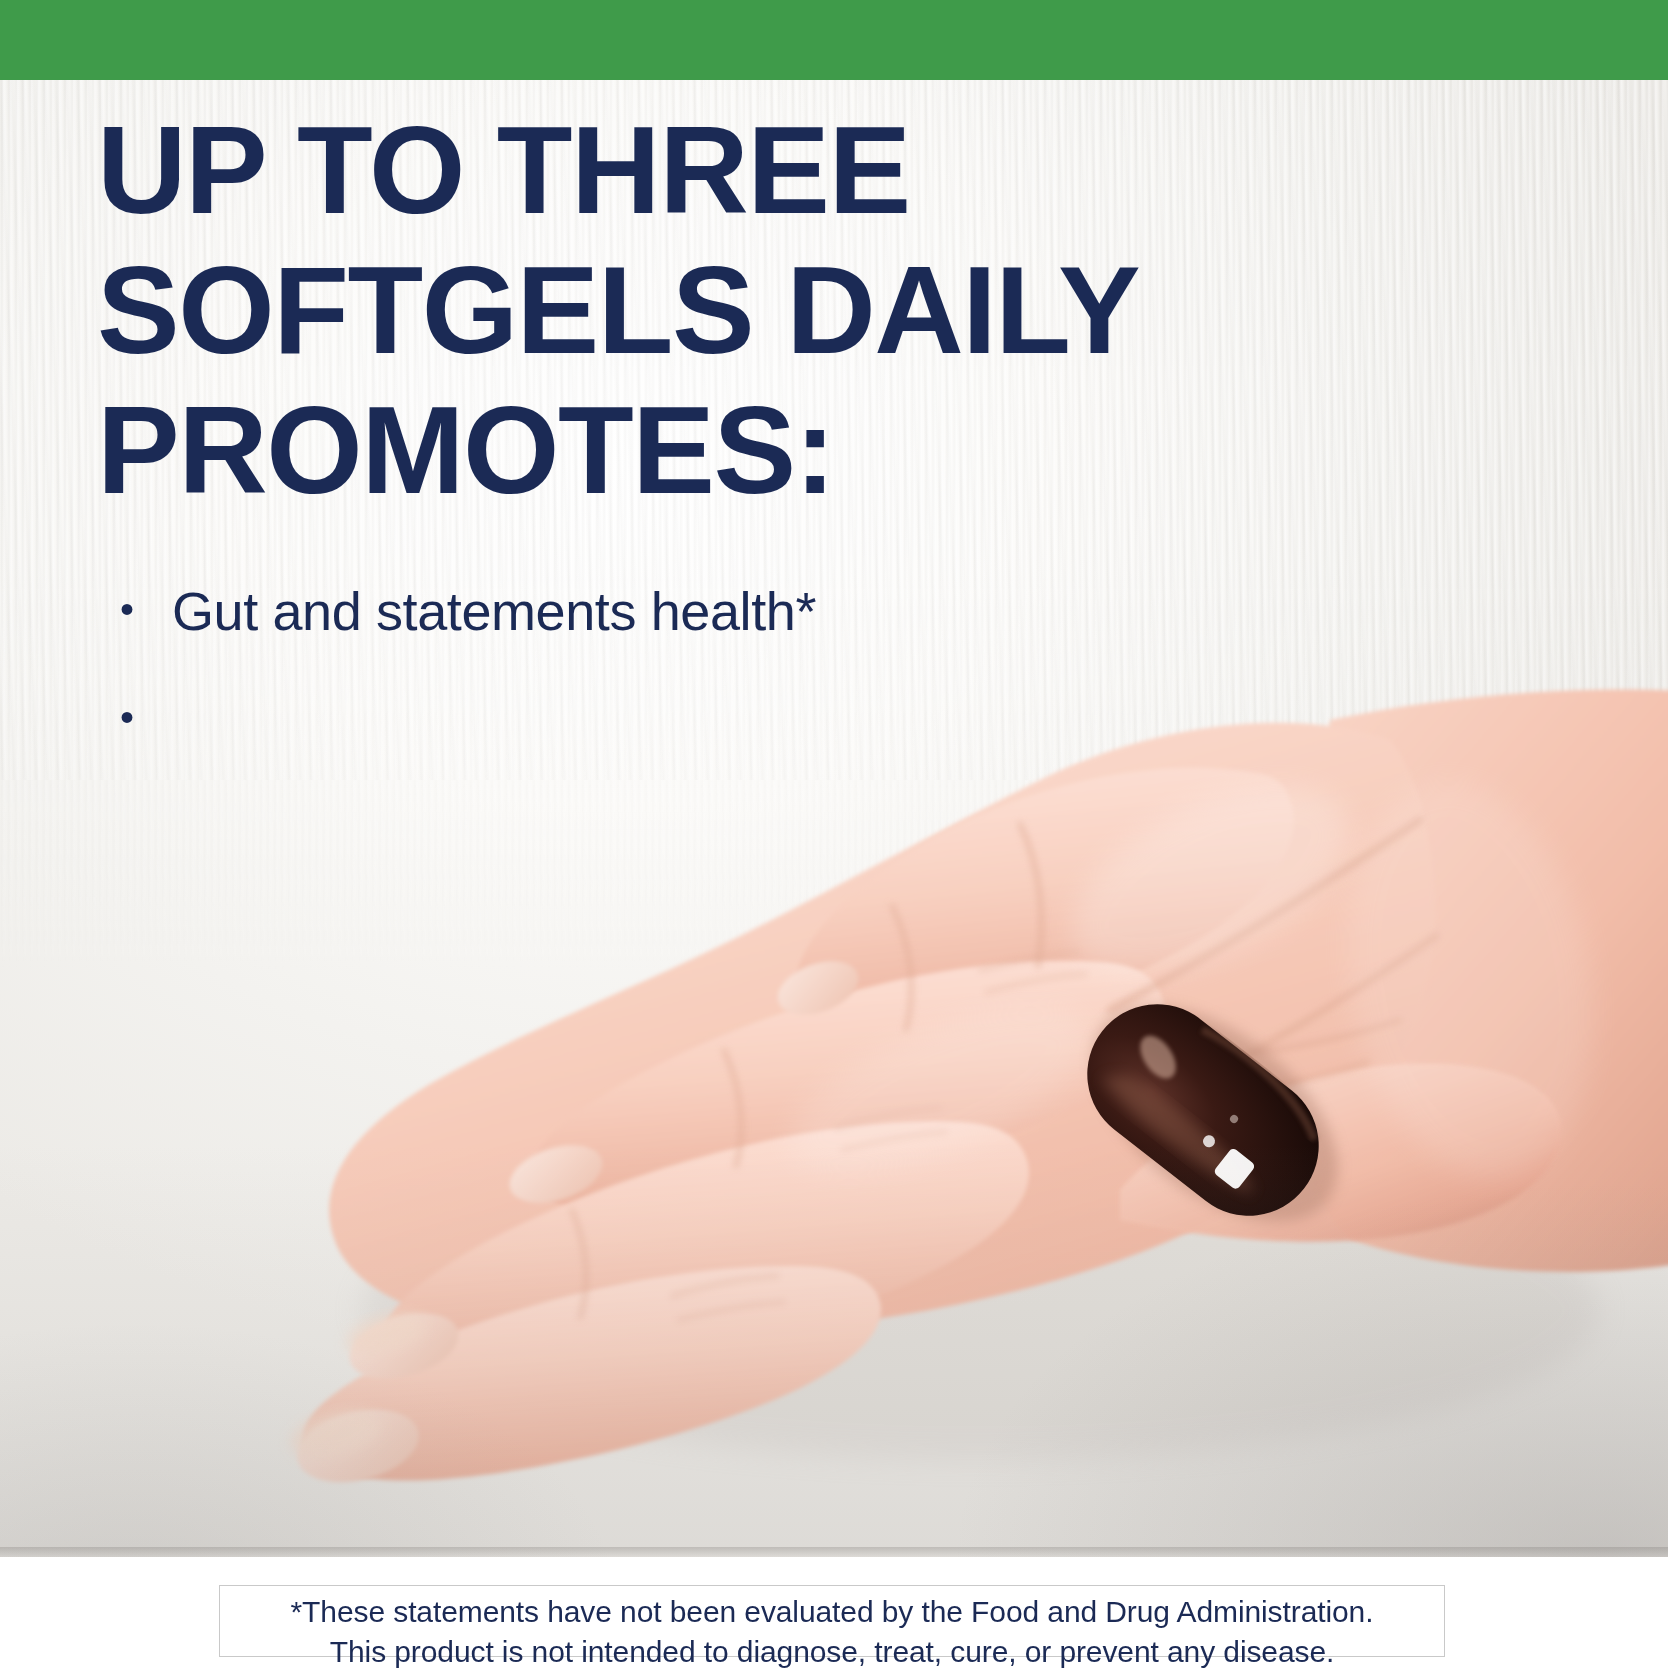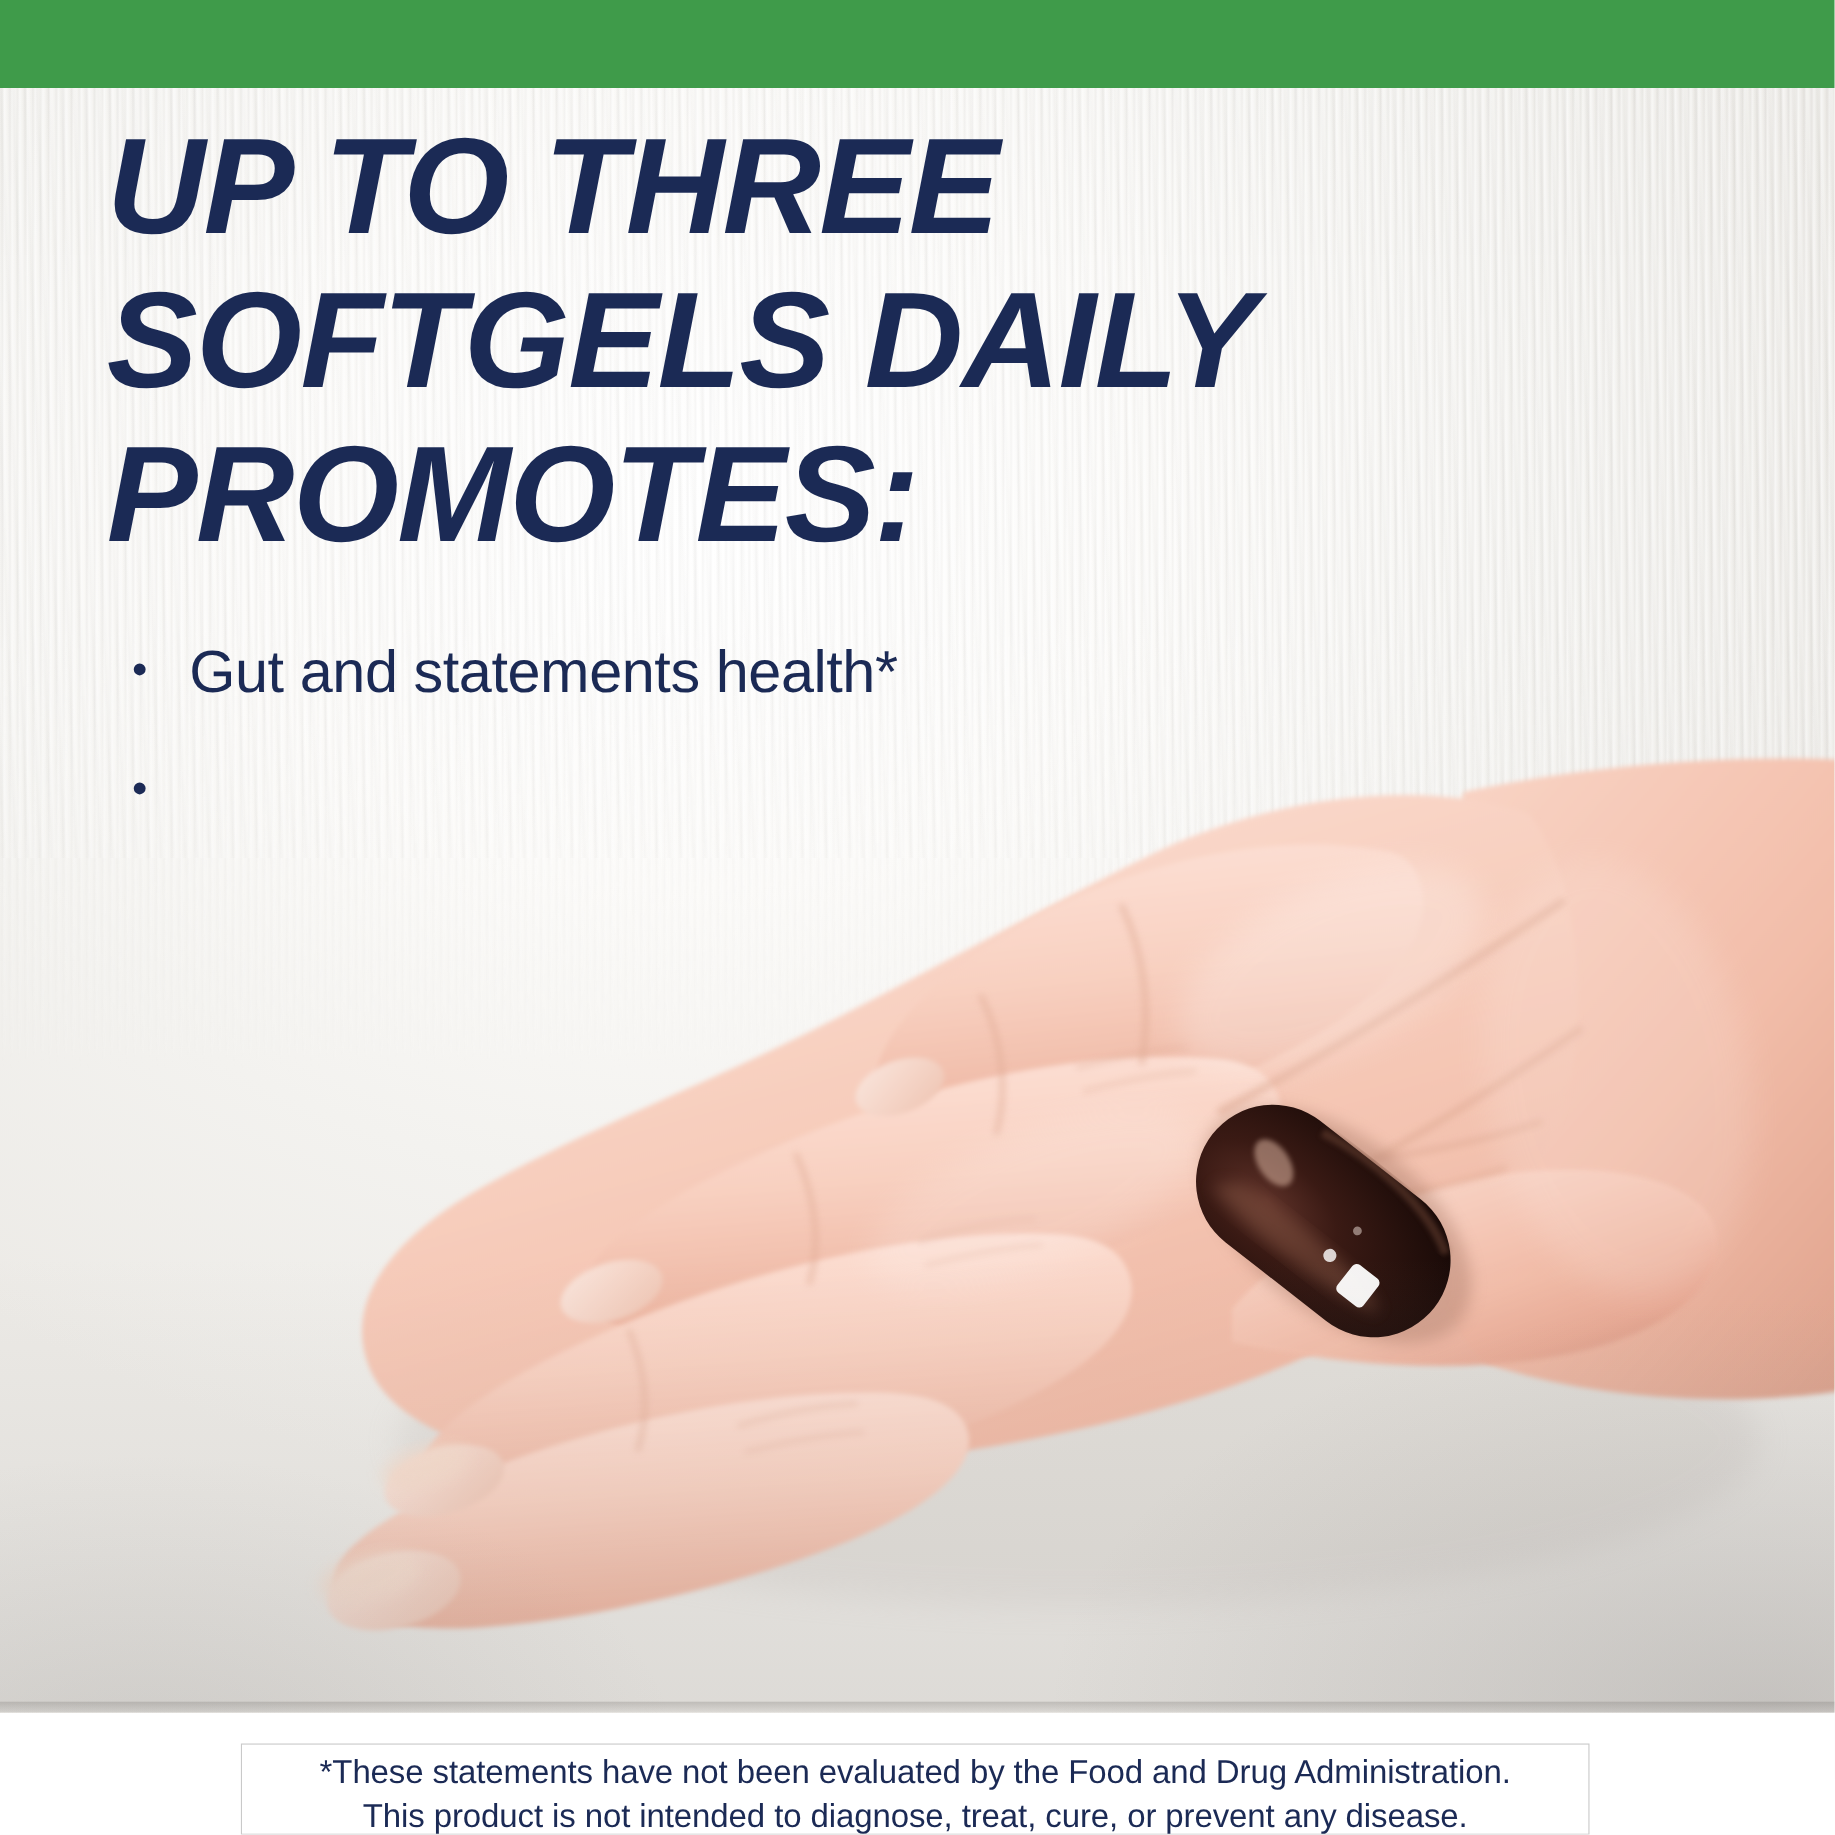--- a/index.html
+++ b/index.html
@@ -84,21 +84,20 @@
   .headline{
     position:absolute;left:97px;top:100px;
     width:1120px;
     color:#1b2a55;
     font-size:124px;
     font-weight:700;
     line-height:1.13;
     letter-spacing:-1.5px;
     white-space:pre-line;
     text-transform:uppercase;
-    font-style:italic;
   }
 
   
   .bullets{
     position:absolute;left:120px;top:580px;
     width:1000px;
     color:#1b2a55;
   }
   .bullet-row{
     display:flex;
@@ -113,21 +112,21 @@
     width:52px;
     flex:0 0 52px;
     font-size:40px;
     line-height:1.45;
     text-align:left;
   }
 
   
   .disclaimer{
     position:absolute;left:219px;top:1585px;
-    width:1226px;height:83px;
+    width:1226px;height:72px;
     box-sizing:border-box;
     border:1px solid #c9c9c9;
     background:#ffffff;
     color:#1b2a55;
     font-size:30px;
     line-height:1.33;
     text-align:center;
     padding-top:6px;
     letter-spacing:-0.1px;
   }

